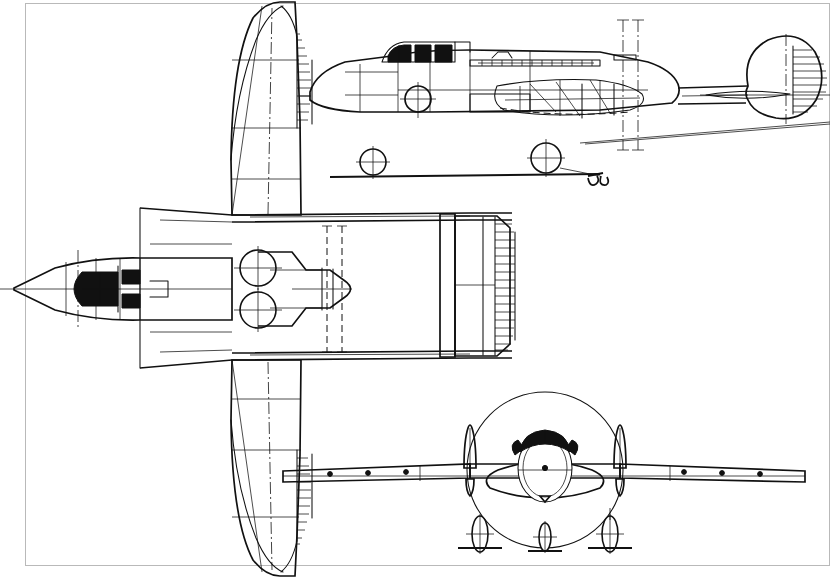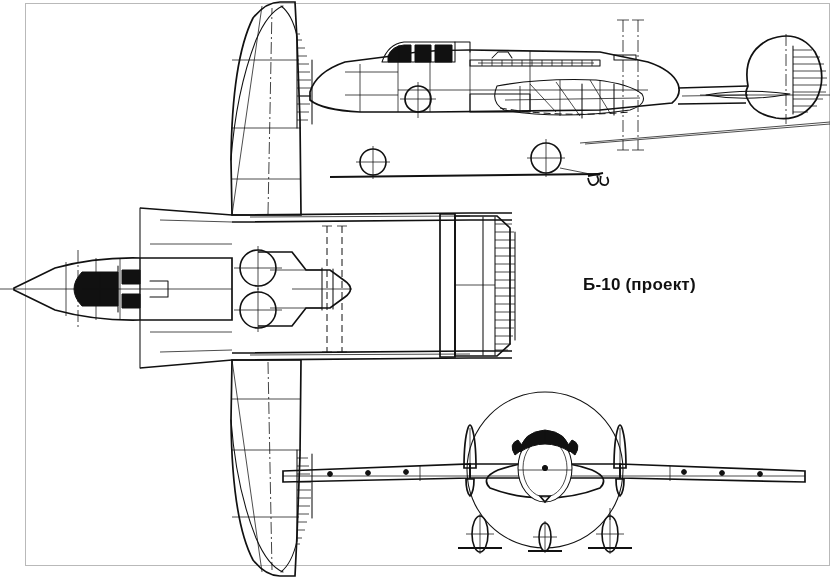--- a/index.html
+++ b/index.html
@@ -295,14 +295,13 @@
         <path class="lnT" d="M533,537 L557,537 M545,521 L545,553"></path>
         <path class="lnF" d="M528,551 L562,551"></path>
         <ellipse class="wh" cx="610" cy="534" rx="8" ry="18"></ellipse>
         <path class="lnT" d="M596,534 L624,534 M610,514 L610,554"></path>
         <path class="lnF" d="M588,548 L632,548"></path>
         <path class="dd" d="M610,508 L610,520"></path>
       </g>
     </g>
   </svg>
 
-  <div id="caption">Б-10 (проект)</div>
 </div>
 
 </body></html>

